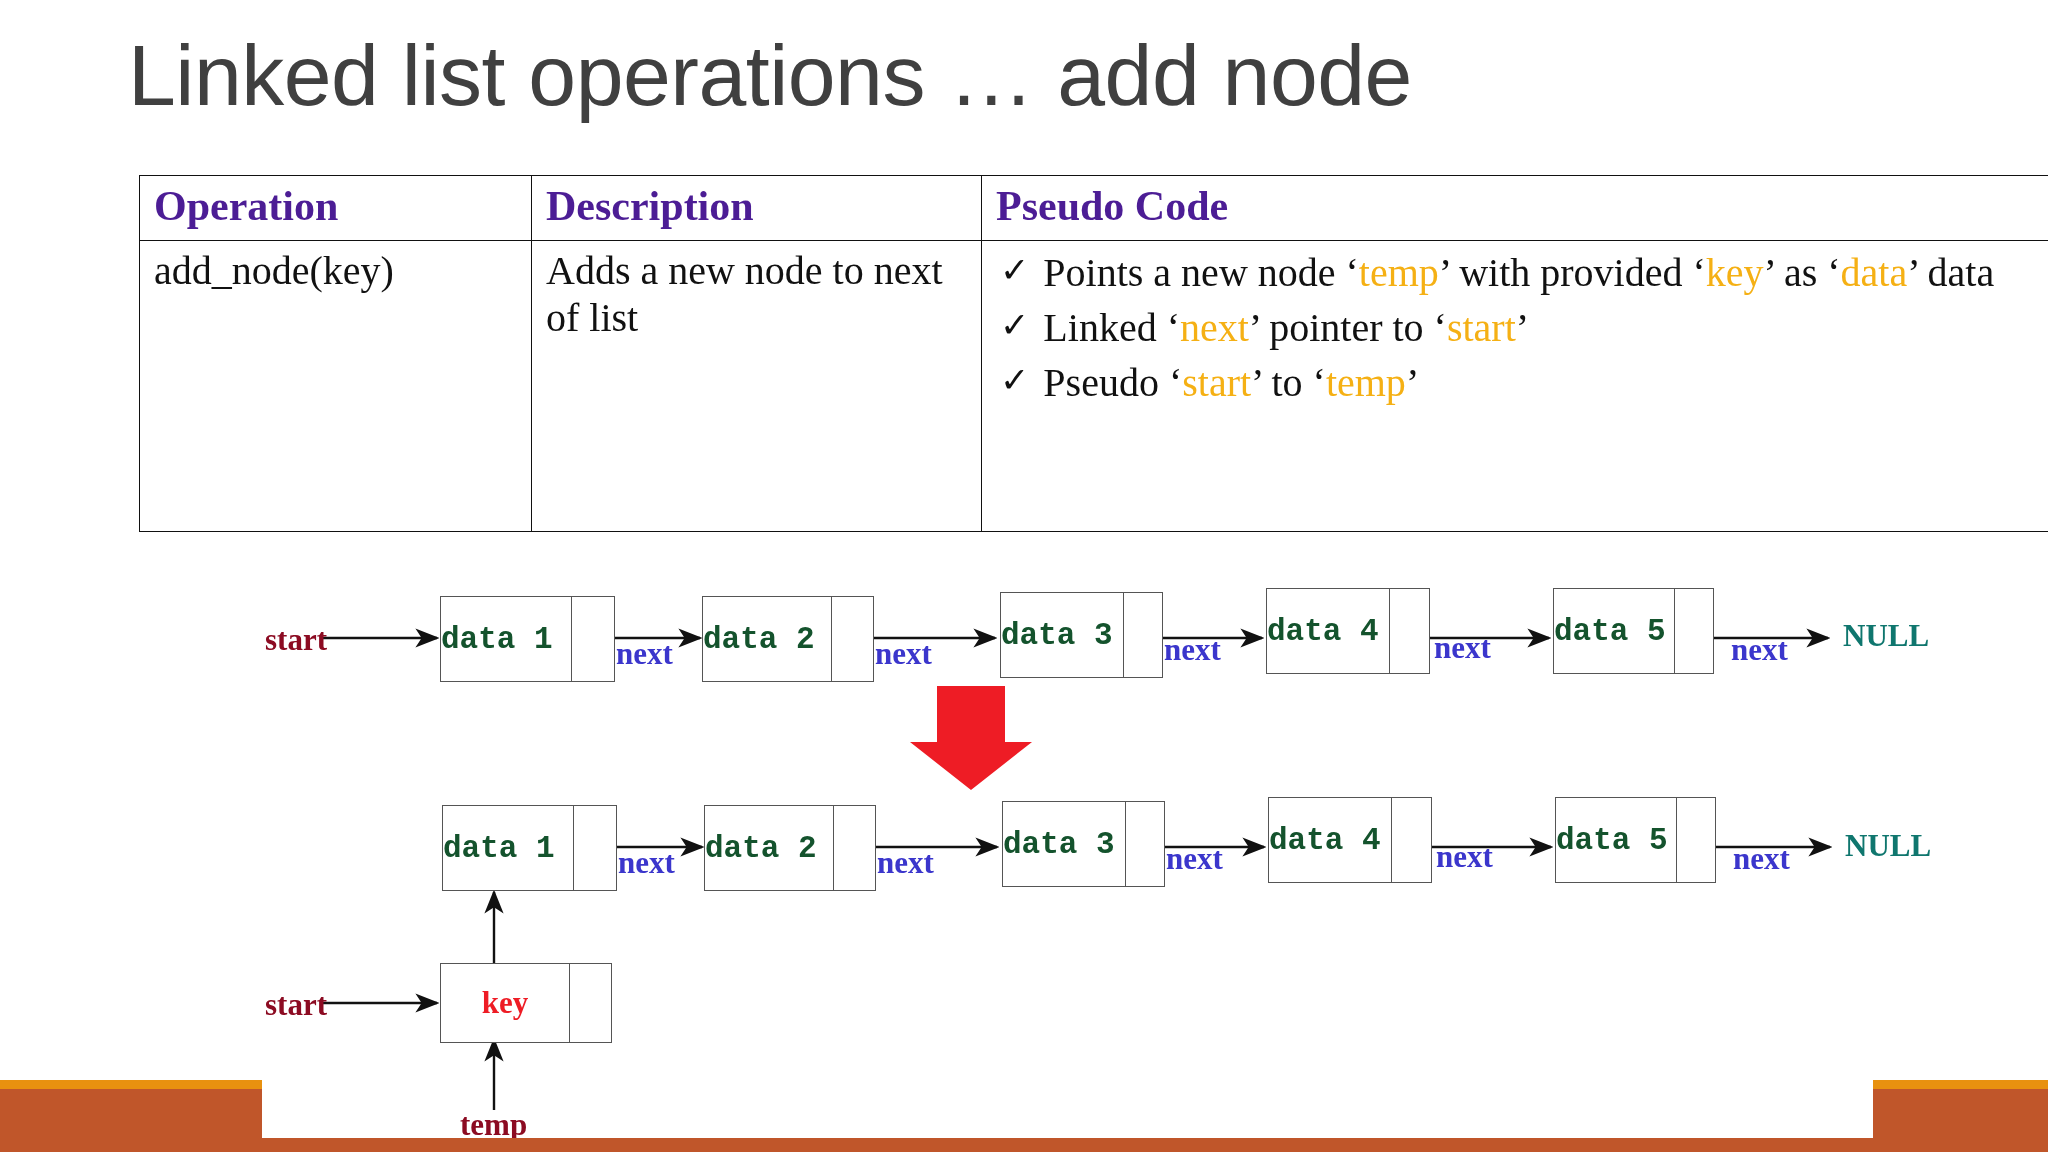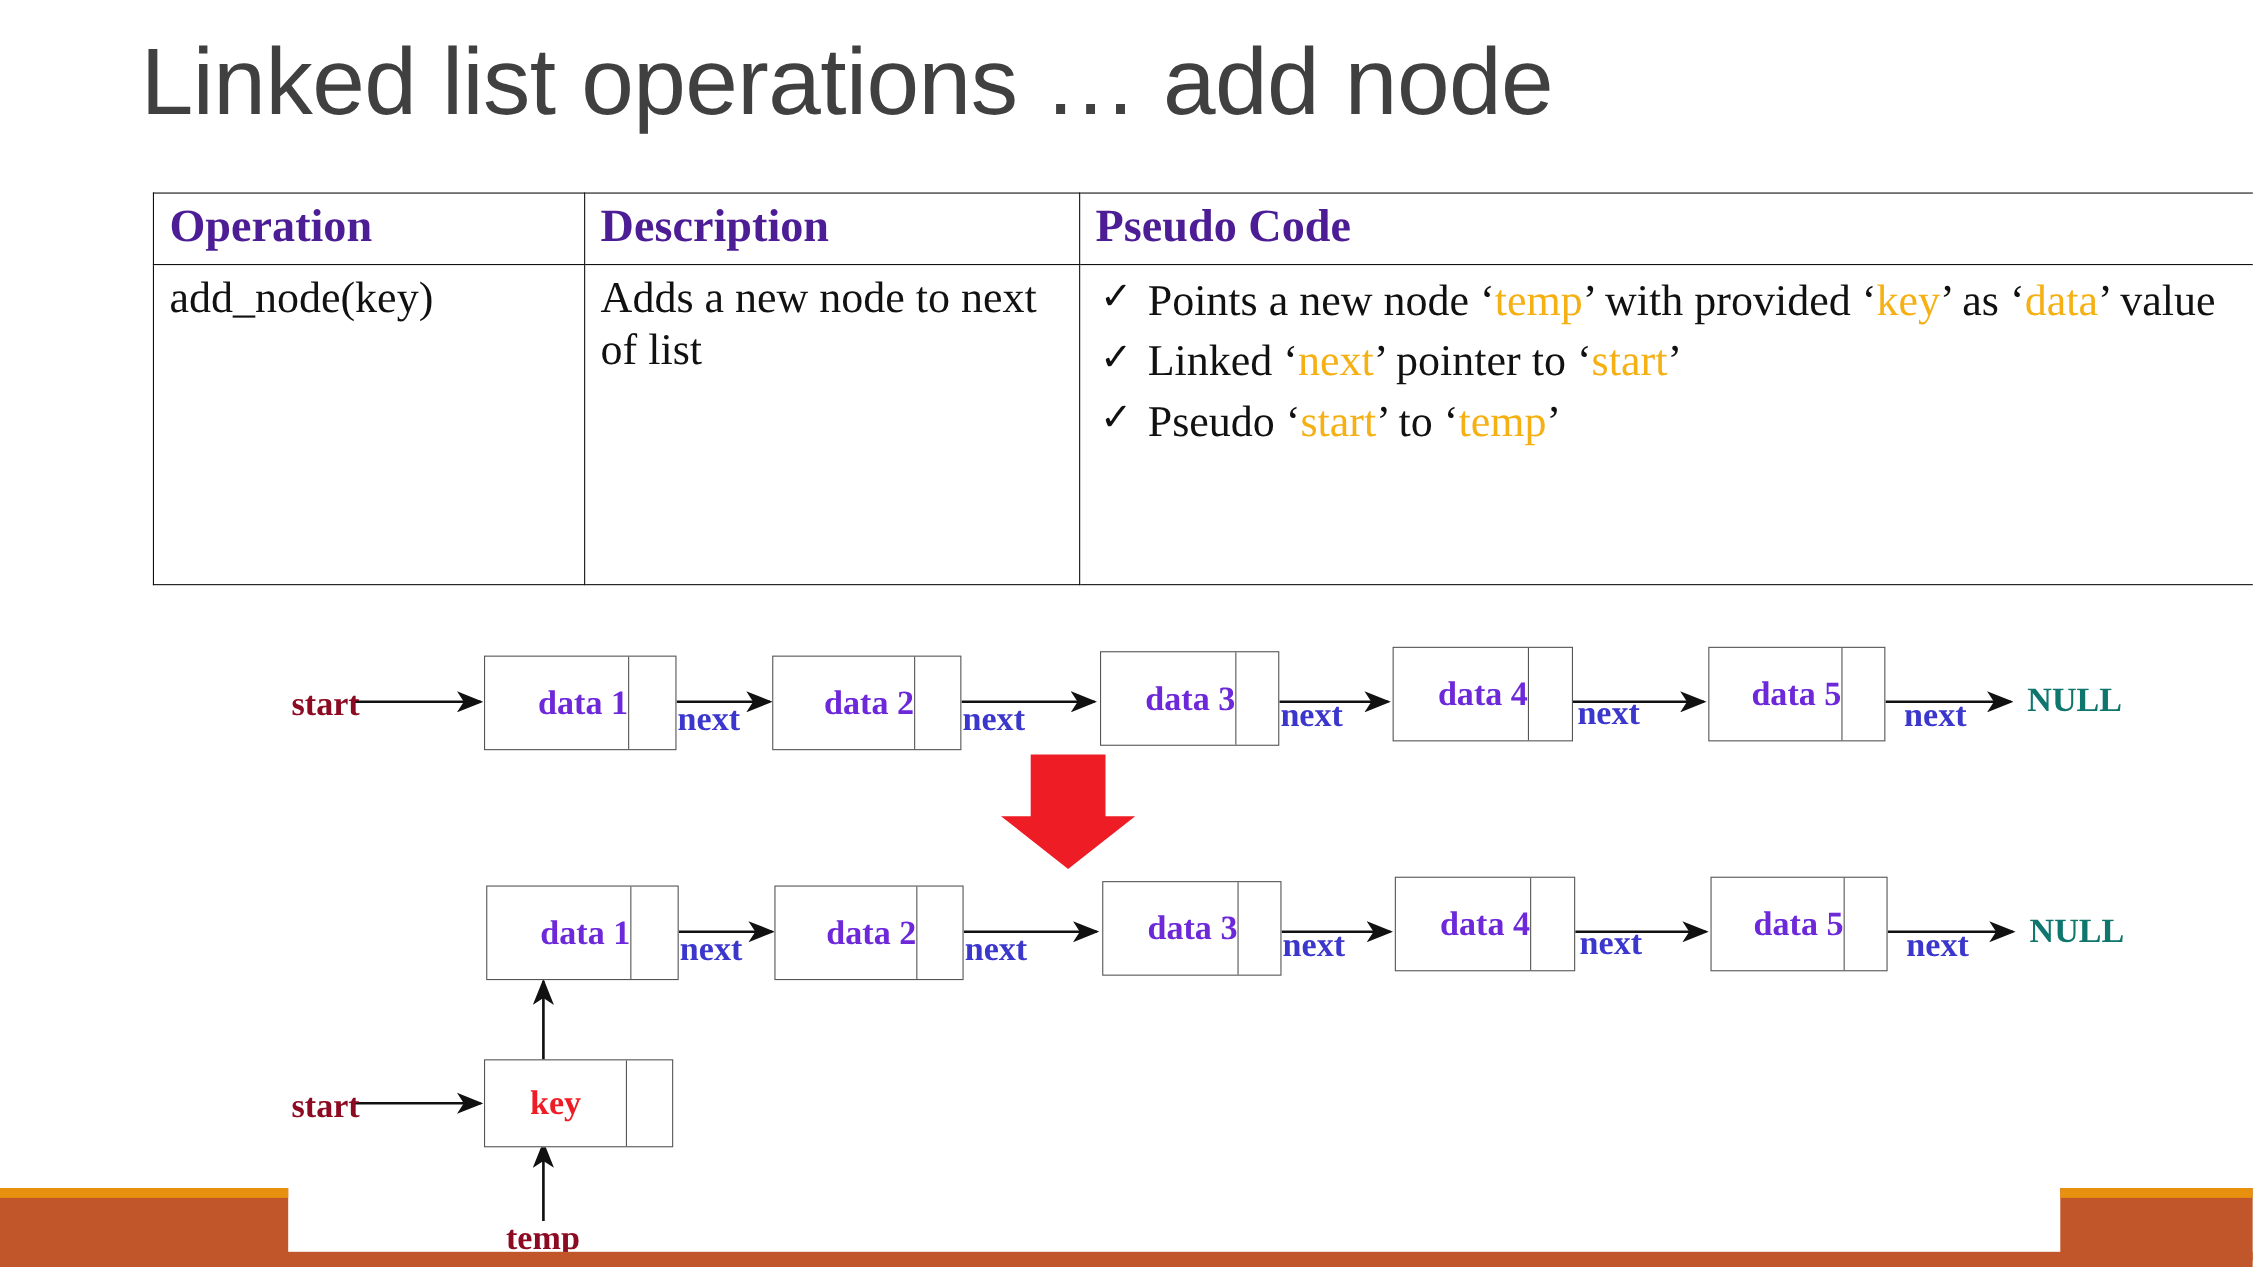--- a/index.html
+++ b/index.html
@@ -63,23 +63,23 @@
     border:1.6px solid #555;
     background:#fff;
     box-sizing:border-box;
   }
   .node .sep{
     position:absolute;top:0;bottom:0;
     border-left:1.6px solid #555;
   }
   .node .dlabel{
     position:absolute;left:0;top:50%;transform:translateY(-50%);
-    text-align:right;
-    color:#6d28d9;font-weight:bold;font-size:31px;
-    font-family:Liberation Serif, serif;
+    text-align:left;
+    color:#14532d;font-weight:bold;font-size:31px;
+    font-family:Liberation Mono, monospace;
   }
   .nextlbl{
     position:absolute;color:#3B36CC;font-weight:bold;font-size:31px;
     font-family:"Liberation Serif",serif;
   }
   .startlbl{
     position:absolute;color:#8C0B22;font-weight:bold;font-size:31px;
     font-family:"Liberation Serif",serif;
   }
   .nulllbl{
@@ -113,21 +113,21 @@
       <td class="th c2">Description</td>
       <td class="th c3">Pseudo Code</td>
     </tr>
     <tr>
       <td class="td-body c1">add_node(key)</td>
       <td class="td-body c2">Adds a new node to next of list</td>
       <td class="td-body c3">
         <div id="pseudo-list">
               <div class="bullet-row">
                 <span class="chk">✓</span>
-                <span class="btext"><span>Points a new node ‘</span><span class="kw">temp</span><span>’ with provided ‘</span><span class="kw">key</span><span>’ as ‘</span><span class="kw">data</span><span>’ value</span></span>
+                <span class="btext"><span>Points a new node ‘</span><span class="kw">temp</span><span>’ with provided ‘</span><span class="kw">key</span><span>’ as ‘</span><span class="kw">data</span><span>’ data</span></span>
               </div>
               <div class="bullet-row">
                 <span class="chk">✓</span>
                 <span class="btext"><span>Linked ‘</span><span class="kw">next</span><span>’ pointer to ‘</span><span class="kw">start</span><span>’</span></span>
               </div>
               <div class="bullet-row">
                 <span class="chk">✓</span>
                 <span class="btext"><span>Pseudo ‘</span><span class="kw">start</span><span>’ to ‘</span><span class="kw">temp</span><span>’</span></span>
               </div>
             </div>

